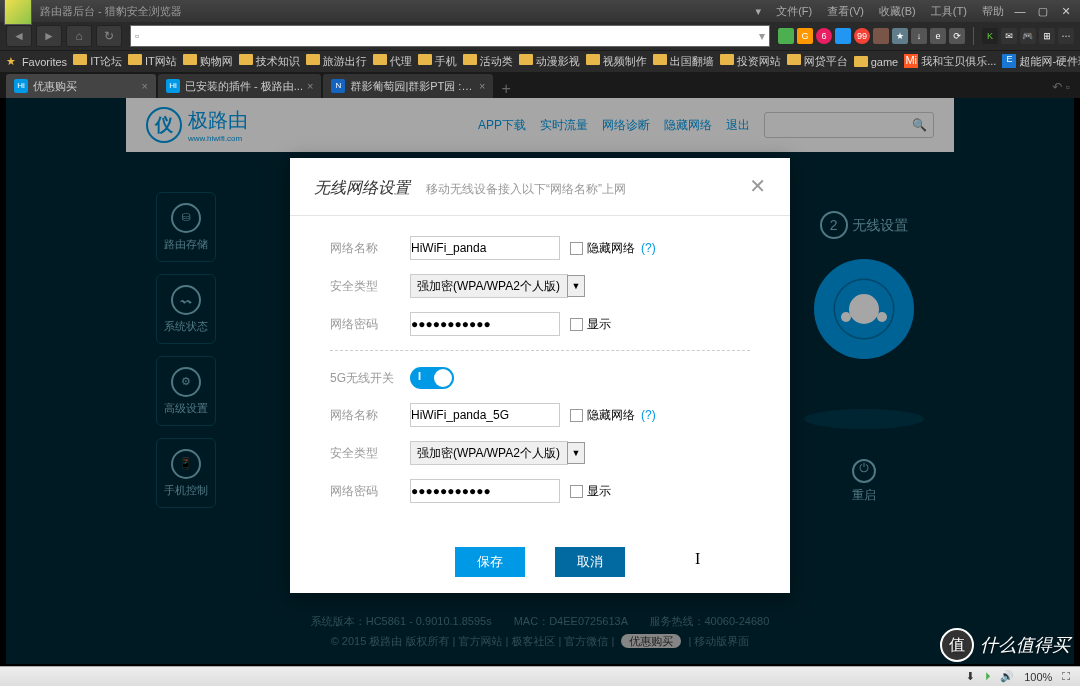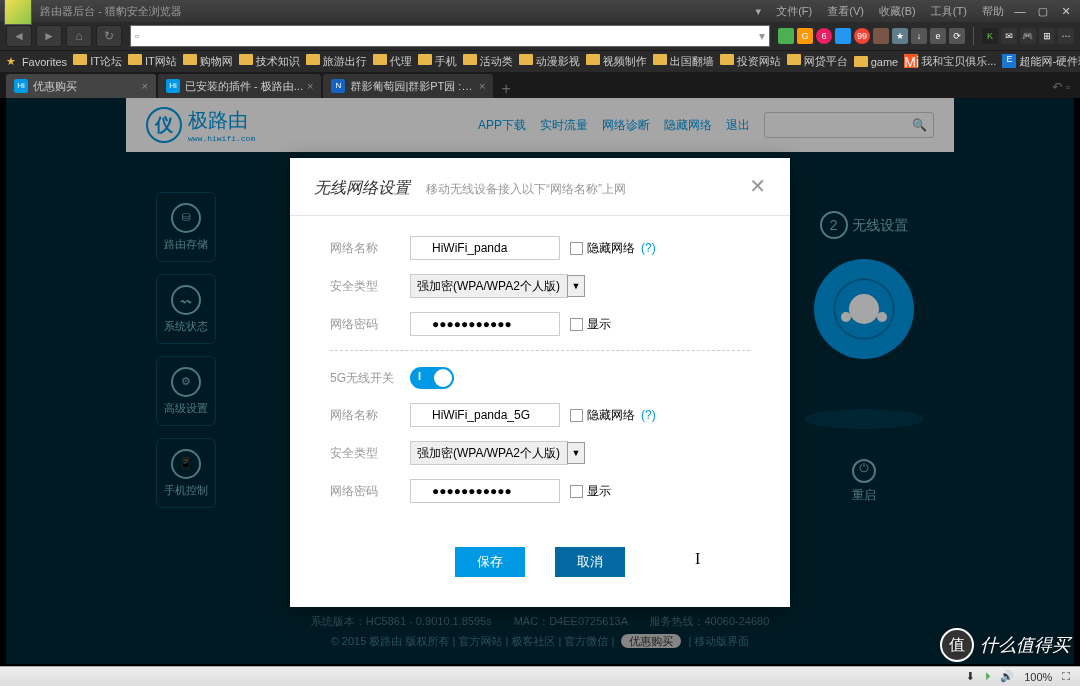--- a/index.html
+++ b/index.html
@@ -34,21 +34,21 @@
 .newtab { color: #666; font-size: 16px; padding: 0 6px; }
 
 
 .page { position: absolute; top: 98px; left: 6px; right: 6px; bottom: 22px; background: #002836; overflow: hidden; }
 
 
 .router-header { height: 54px; background: #fff; display: flex; align-items: center; padding: 0 20px; margin: 0 120px; }
 .logo { display: flex; align-items: center; gap: 6px; }
 .logo-circle { width: 36px; height: 36px; border: 2px solid #0099e5; border-radius: 50%; display: flex; align-items: center; justify-content: center; color: #0099e5; font-size: 18px; font-weight: bold; }
 .logo-text { color: #0099e5; font-size: 20px; }
-.logo-sub { font-size: 8px; color: #0099e5; font-family: Liberation Mono, monospace; }
+.logo-sub { font-size: 8px; color: #0099e5; }
 .header-right { margin-left: auto; display: flex; align-items: center; gap: 14px; font-size: 12px; color: #0099e5; }
 .search-box { width: 170px; height: 26px; border: 1px solid #ccc; border-radius: 3px; display:flex; align-items:center; justify-content:flex-end; padding:0 6px; color:#0099e5; }
 
 
 .router-body { position: relative; padding: 20px 120px; }
 .sidebar { position: absolute; left: 150px; top: 40px; width: 70px; }
 .side-item { width: 60px; height: 70px; border: 1px solid #0a4a5f; border-radius: 6px; margin-bottom: 12px; display: flex; flex-direction: column; align-items: center; justify-content: center; color: #7ab8c9; font-size: 11px; gap:4px; }
 .side-icon { width: 30px; height: 30px; border: 2px solid #7ab8c9; border-radius: 50%; display:flex; align-items:center; justify-content:center; }
 
 .right-panel { position: absolute; right: 150px; top: 59px; text-align: center; color: #7ab8c9; }
@@ -66,27 +66,27 @@
 .modal-header { padding: 16px 24px; border-bottom: 1px solid #e5e5e5; display: flex; align-items: baseline; }
 .modal-title { font-size: 16px; color: #333; font-style: italic; }
 .modal-sub { font-size: 12px; color: #999; margin-left: 16px; }
 .modal-close { margin-left: auto; font-size: 20px; color: #999; cursor: pointer; }
 .modal-body { padding: 20px 40px; }
 .form-row { display: flex; align-items: center; margin-bottom: 14px; font-size: 12px; }
 .form-label { width: 80px; color: #999; text-align: left; }
 .toggle { width: 44px; height: 22px; background: #0099e5; border-radius: 11px; position: relative; }
 .toggle::after { content:''; position:absolute; right:2px; top:2px; width:18px; height:18px; background:#fff; border-radius:50%; }
 .toggle::before { content:'I'; position:absolute; left:8px; top:3px; color:#fff; font-size:11px; font-weight:bold; }
-.text-input { width: 150px; height: 24px; border: 1px solid #ccc; padding: 0 21px; font-size: 12px; }
+.text-input { width: 150px; height: 24px; border: 1px solid #ccc; padding: 0 0; font-size: 12px; }
 .select-input { width: 158px; height: 24px; border: 1px solid #ccc; padding: 0 6px; font-size: 12px; background:#efefef; display:flex; align-items:center; }
 .select-arrow { width: 18px; height: 22px; border: 1px solid #999; margin-left:-1px; display:flex; align-items:center; justify-content:center; font-size:9px; background:#efefef; }
 .checkbox { width: 13px; height: 13px; border: 1px solid #999; margin: 0 4px 0 10px; }
 .help-link { color: #0099e5; margin-left: 6px; }
 .divider { border-top: 1px dashed #ccc; margin: 8px 0 16px; }
-.modal-footer { display: flex; justify-content: center; gap: 30px; padding: 10px 0 30px; }
+.modal-footer { display: flex; justify-content: center; gap: 30px; padding: 10px 0 16px; }
 .btn { width: 70px; height: 30px; border: none; color: #fff; font-size: 13px; cursor: pointer; }
 .btn-primary { background: #0099e5; }
 .btn-cancel { background: #0369a1; }
 
 
 .router-footer { position: absolute; bottom: 12px; left: 0; right: 0; text-align: center; color: #4a7885; font-size: 11px; line-height: 1.8; }
 .router-footer .pill { background: #ccc; color: #333; padding: 1px 8px; border-radius: 8px; margin: 0 4px; }
 
 
 .statusbar { position: absolute; bottom: 0; left: 0; right: 0; height: 20px; background: linear-gradient(#eee,#ddd); border-top: 1px solid #aaa; display: flex; align-items: center; justify-content: flex-end; padding: 0 10px; font-size: 11px; color: #333; gap: 10px; }
@@ -204,21 +204,21 @@
     </span>
   <span class="bm">
       <span class="folder"></span>
       <span>网贷平台</span>
     </span>
   <span class="bm">
       <span class="folder"></span>
       <span>game</span>
     </span>
   <span class="bm">
-      <span style="width:14px;height:14px;background:#ff5722;color:#fff;font-size:14px;text-align:center">Mi</span>
+      <span style="width:14px;height:14px;background:#ff5722;color:#fff;font-size:11px;text-align:center">Mi</span>
       <span>我和宝贝俱乐...</span>
     </span>
   <span class="bm">
       <span style="width:14px;height:14px;background:#1976d2;color:#fff;font-size:9px;text-align:center">E</span>
       <span>超能网-硬件玩...</span>
     </span>
 </div>
 
 <div class="tabs">
   <div class="tab active">

